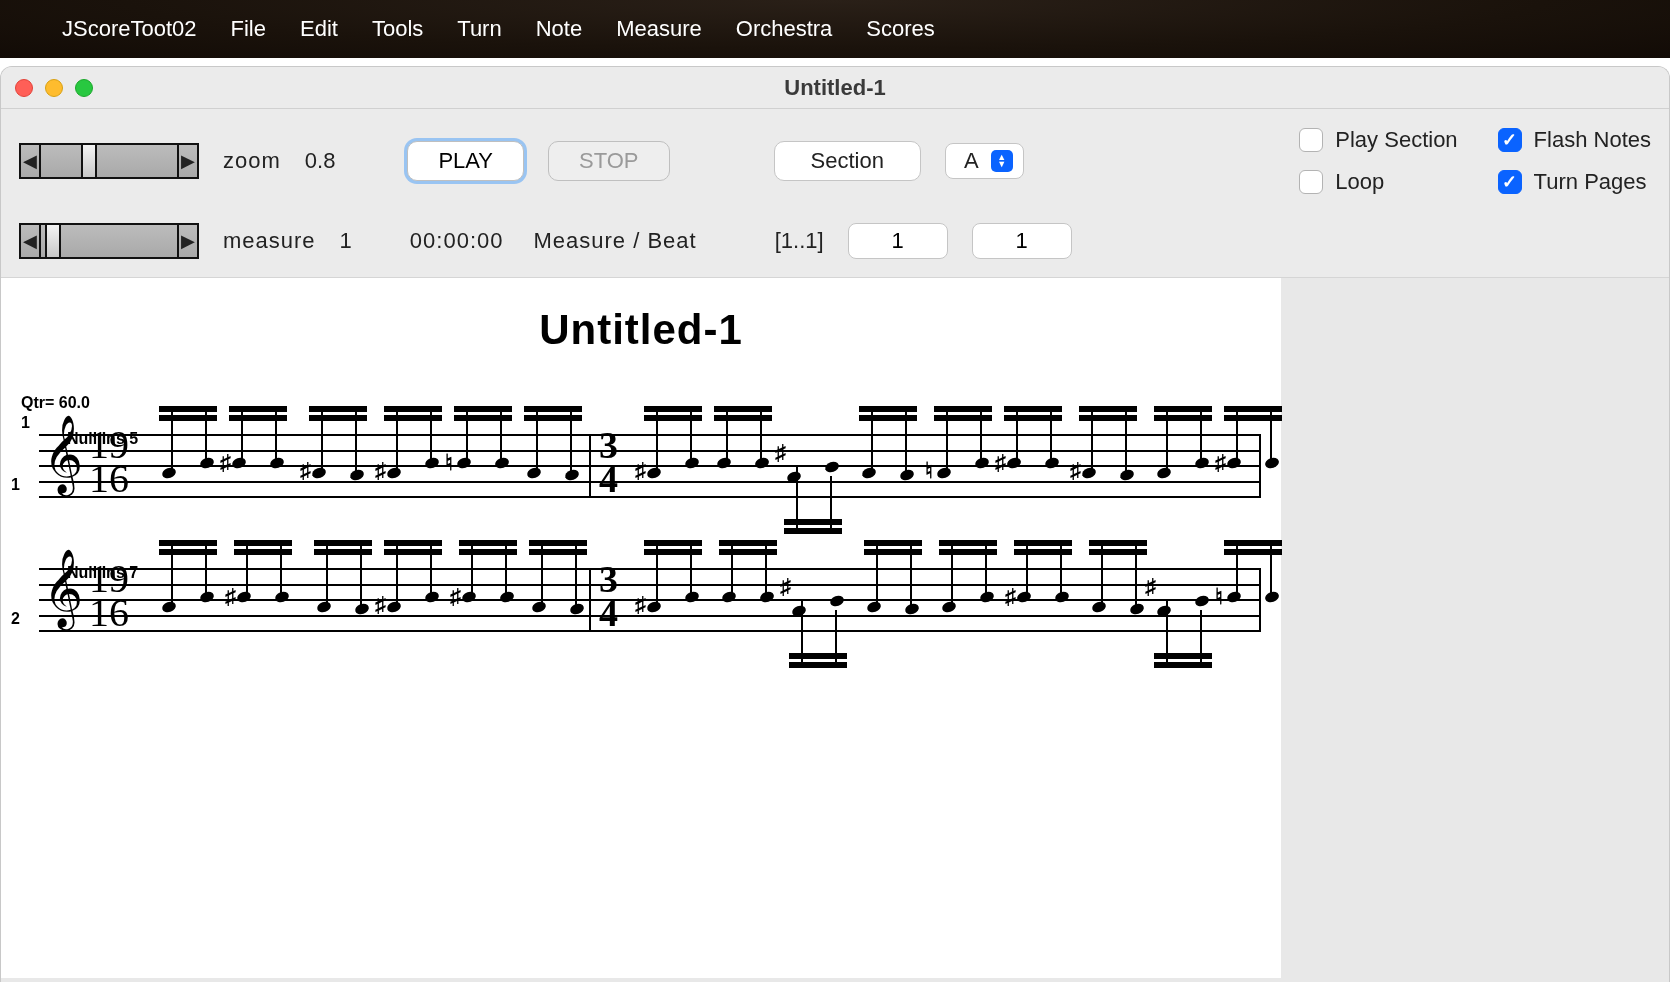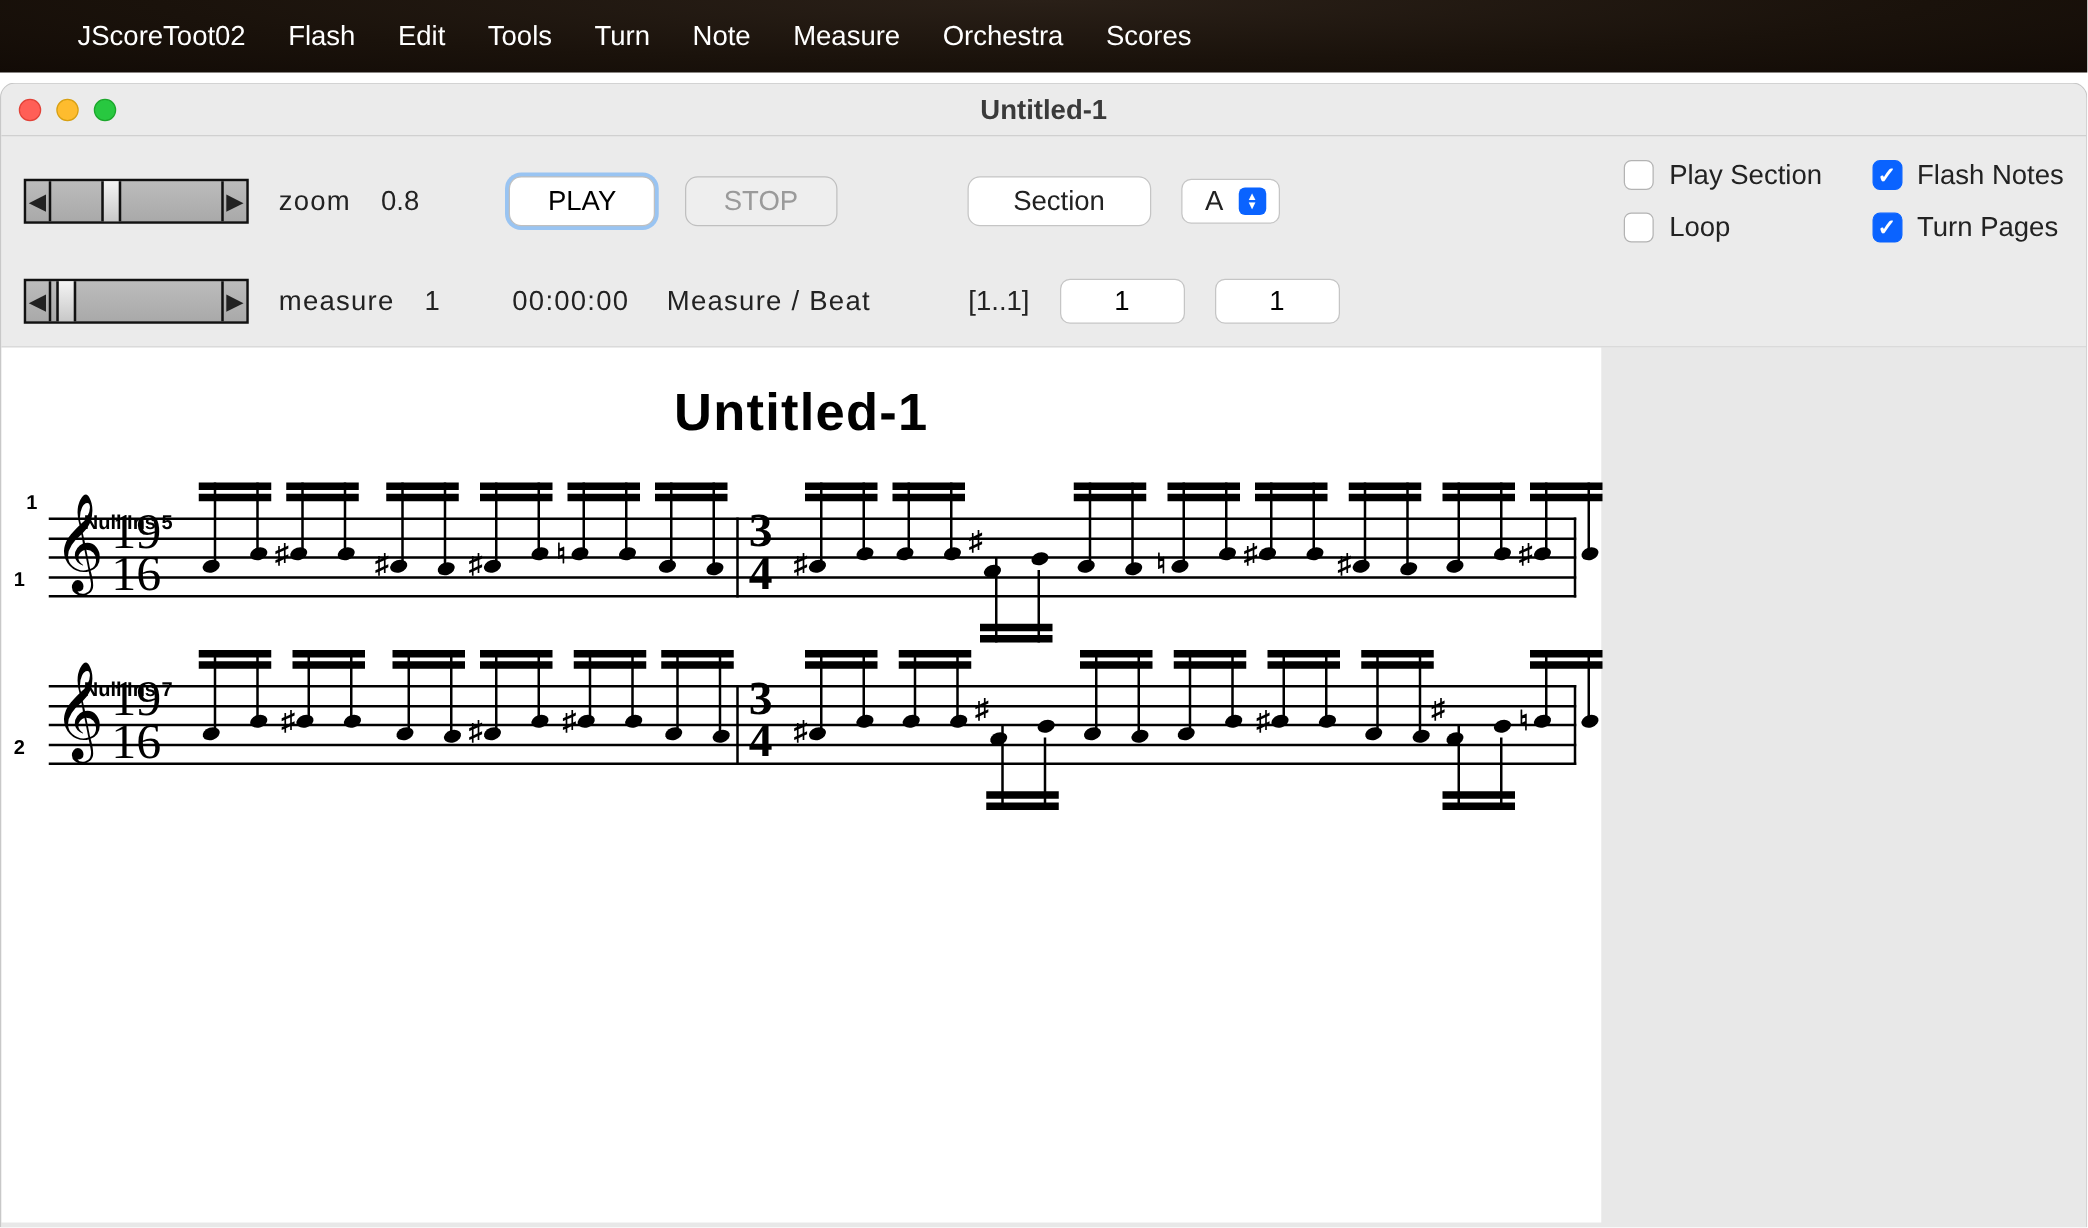--- a/index.html
+++ b/index.html
@@ -319,21 +319,21 @@
   .cluster.inv .acc   { top:-4px; }
 
   .label { letter-spacing: 1px; }
 </style>
 </head>
 <body>
 
 <div class="menubar">
   <span class="apple"></span>
   <span class="appname item">JScoreToot02</span>
-  <span class="item">Flash</span>
+  <span class="item">File</span>
   <span class="item">Edit</span>
   <span class="item">Tools</span>
   <span class="item">Turn</span>
   <span class="item">Note</span>
   <span class="item">Measure</span>
   <span class="item">Orchestra</span>
   <span class="item">Scores</span>
 </div>
 
 <div class="window">
@@ -407,20 +407,21 @@
       <input class="numfield" value="1" style="">
       <input class="numfield" value="1" style="">
     </div>
   </div>
 
   <div class="scorewrap">
     <div class="page">
 
       <div class="scoretitle">Untitled-1</div>
 
+      <div class="tempo">Qtr= 60.0</div>
       <div class="barno">1</div>
 
       <div class="staffblock">
         <div class="staffnum">1</div>
         <div class="insname">Null Ins 5</div>
         <div class="staff">
           <div class="lines">
             <div></div>
               <div></div>
               <div></div>

